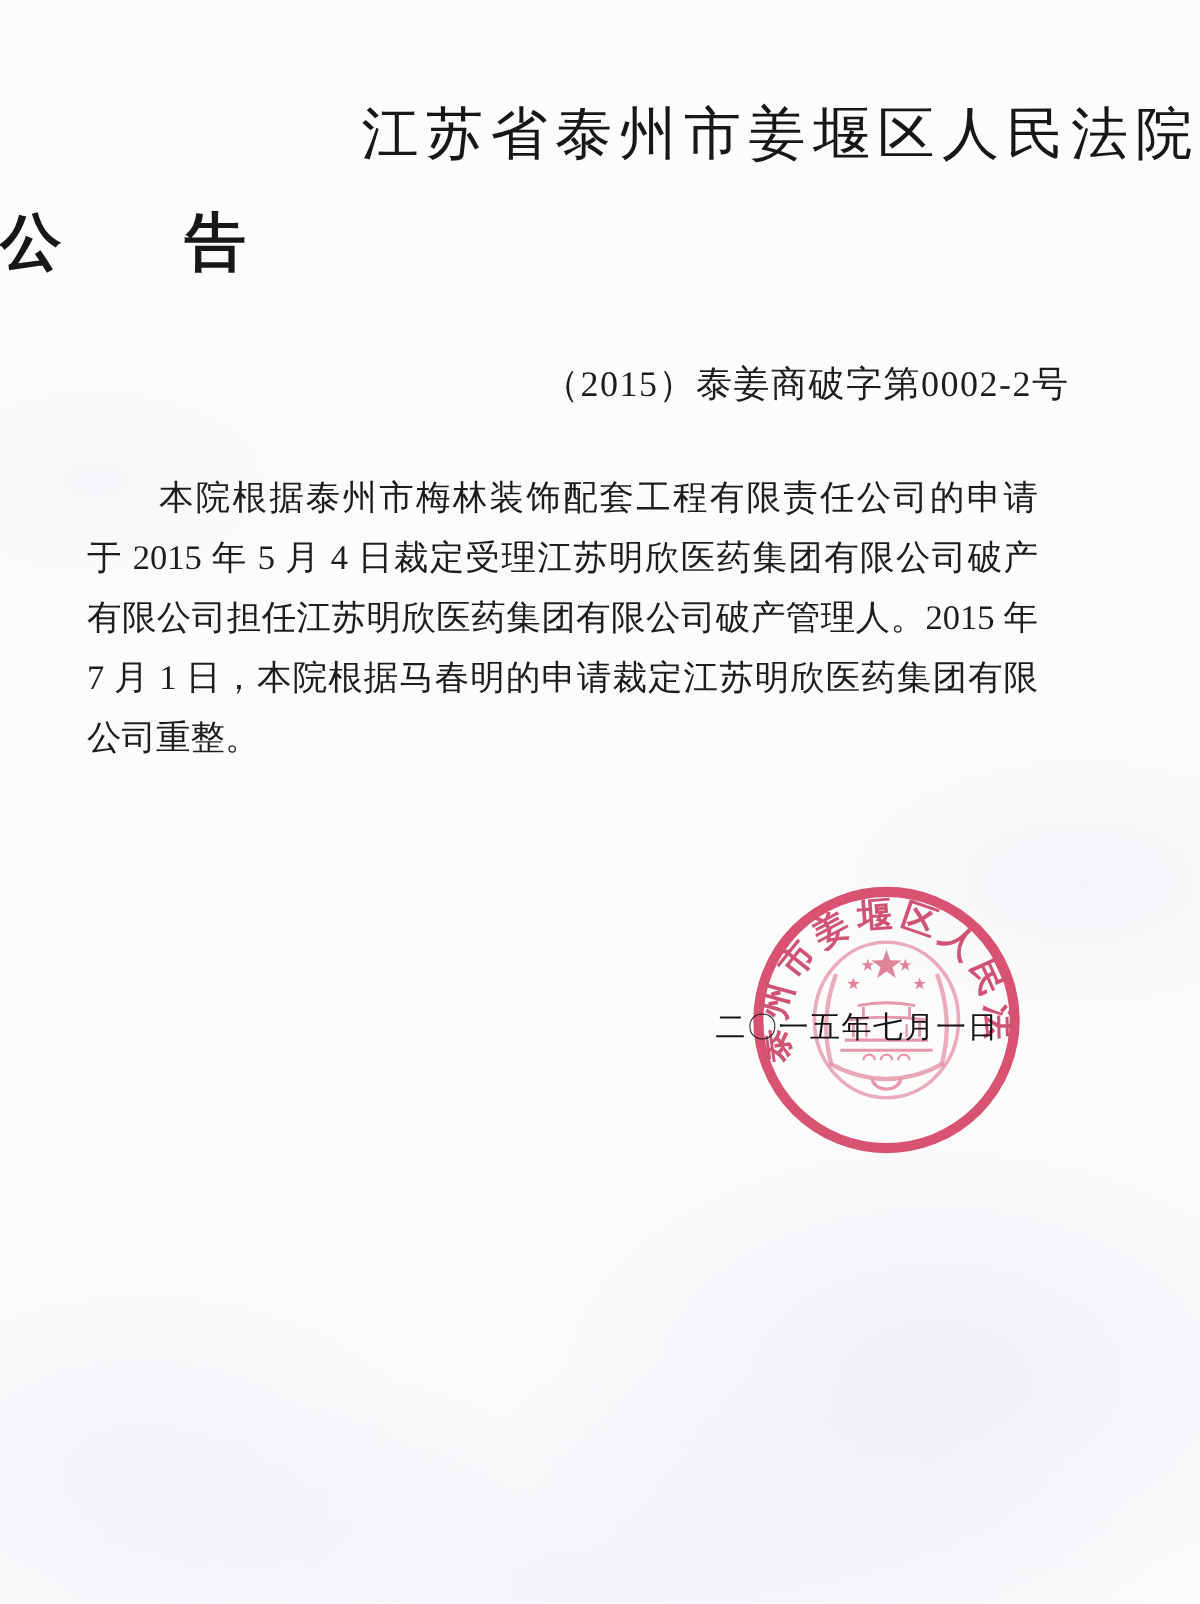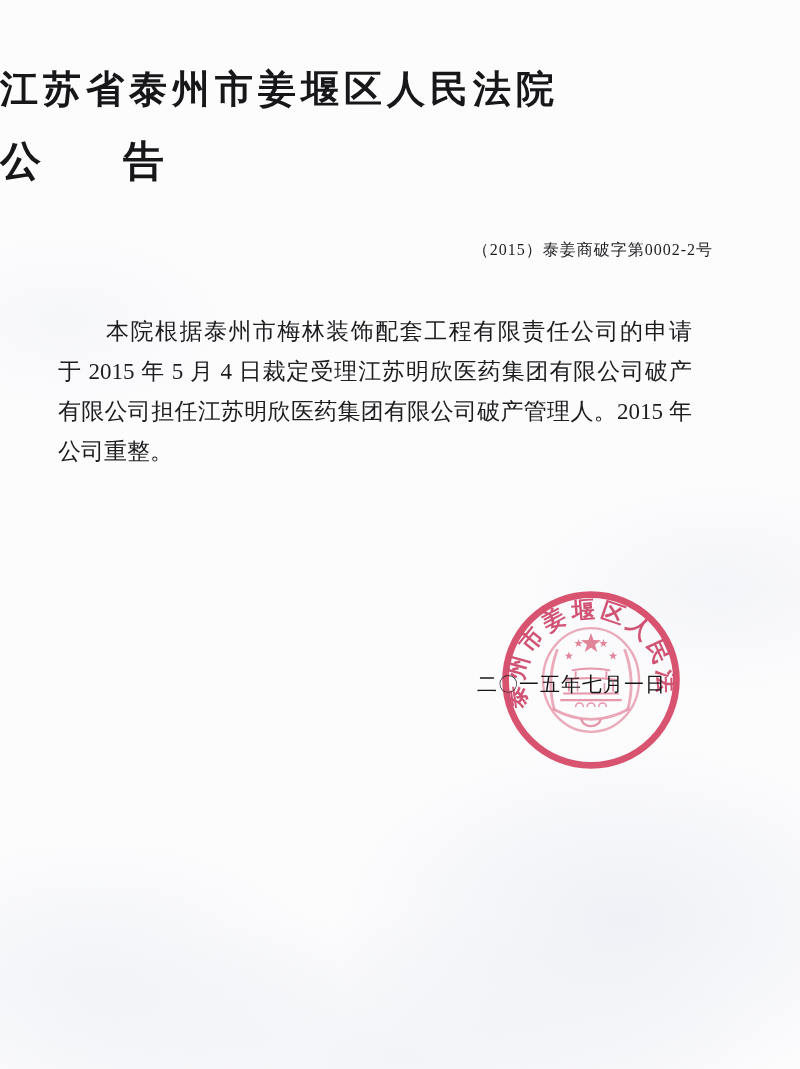--- a/index.html
+++ b/index.html
@@ -16,34 +16,34 @@
     background-color: #fcfcfd;
     background-image:
       radial-gradient(ellipse 420px 260px at 78% 86%, rgba(228,231,240,0.55), rgba(228,231,240,0) 70%),
       radial-gradient(ellipse 360px 220px at 12% 92%, rgba(230,233,241,0.45), rgba(230,233,241,0) 70%),
       radial-gradient(ellipse 300px 160px at 90% 55%, rgba(233,235,242,0.40), rgba(233,235,242,0) 70%),
       radial-gradient(ellipse 260px 140px at 8% 30%, rgba(236,238,244,0.35), rgba(236,238,244,0) 70%),
       radial-gradient(ellipse 500px 200px at 50% 99%, rgba(229,232,240,0.40), rgba(229,232,240,0) 75%);
   }
   .court-name {
     position: absolute; top: 64px; left: 0;
-    width: 100%; text-align: left;
-    font-size: 38px; font-weight: 700;
+    width: 100%; text-align: right;
+    font-size: 38px; font-weight: 400;
     letter-spacing: 5px; white-space: nowrap;
     color: #17171a;
   }
   .doc-title {
     position: absolute; top: 134px; left: 0;
     width: 100%; text-align: left;
     font-size: 41px; font-weight: 700;
     color: #17171a; white-space: pre;
   }
   .case-number {
     position: absolute; top: 240px; right: 87px;
-    font-size: 16px; letter-spacing: 1px;
+    font-size: 24px; letter-spacing: 1px;
     white-space: nowrap;
   }
   .body-block {
     position: absolute; top: 312px; left: 58px;
     width: 634px;
   }
   .body-line {
     height: 40px; line-height: 40px;
     font-size: 23px;
     text-align: justify; text-align-last: justify;
@@ -72,20 +72,21 @@
   <div class="court-name">江苏省泰州市姜堰区人民法院</div>
 
   <div class="doc-title">公　　告</div>
 
   <div class="case-number">（2015）泰姜商破字第0002-2号</div>
 
   <div class="body-block">
     <div class="body-line indent">本院根据泰州市梅林装饰配套工程有限责任公司的申请</div>
     <div class="body-line">于 2015 年 5 月 4 日裁定受理江苏明欣医药集团有限公司破产</div>
     <div class="body-line">有限公司担任江苏明欣医药集团有限公司破产管理人。2015 年</div>
+    <div class="body-line">7 月 1 日，本院根据马春明的申请裁定江苏明欣医药集团有限</div>
     <div class="body-line no-justify">公司重整。</div>
   </div>
 
   <div class="seal">
     <svg viewBox="0 0 200 200" xmlns="http://www.w3.org/2000/svg">
       <defs>
         <path id="sealTextArc" d="M 34.8 130.4 A 70 70 0 1 1 165.2 130.4" fill="none"></path>
         <polygon id="star" points="0,-1 -0.235,-0.324 -0.951,-0.309 -0.380,0.124 -0.588,0.809 0,0.4 0.588,0.809 0.380,0.124 0.951,-0.309 0.235,-0.324"></polygon>
       </defs>
 

